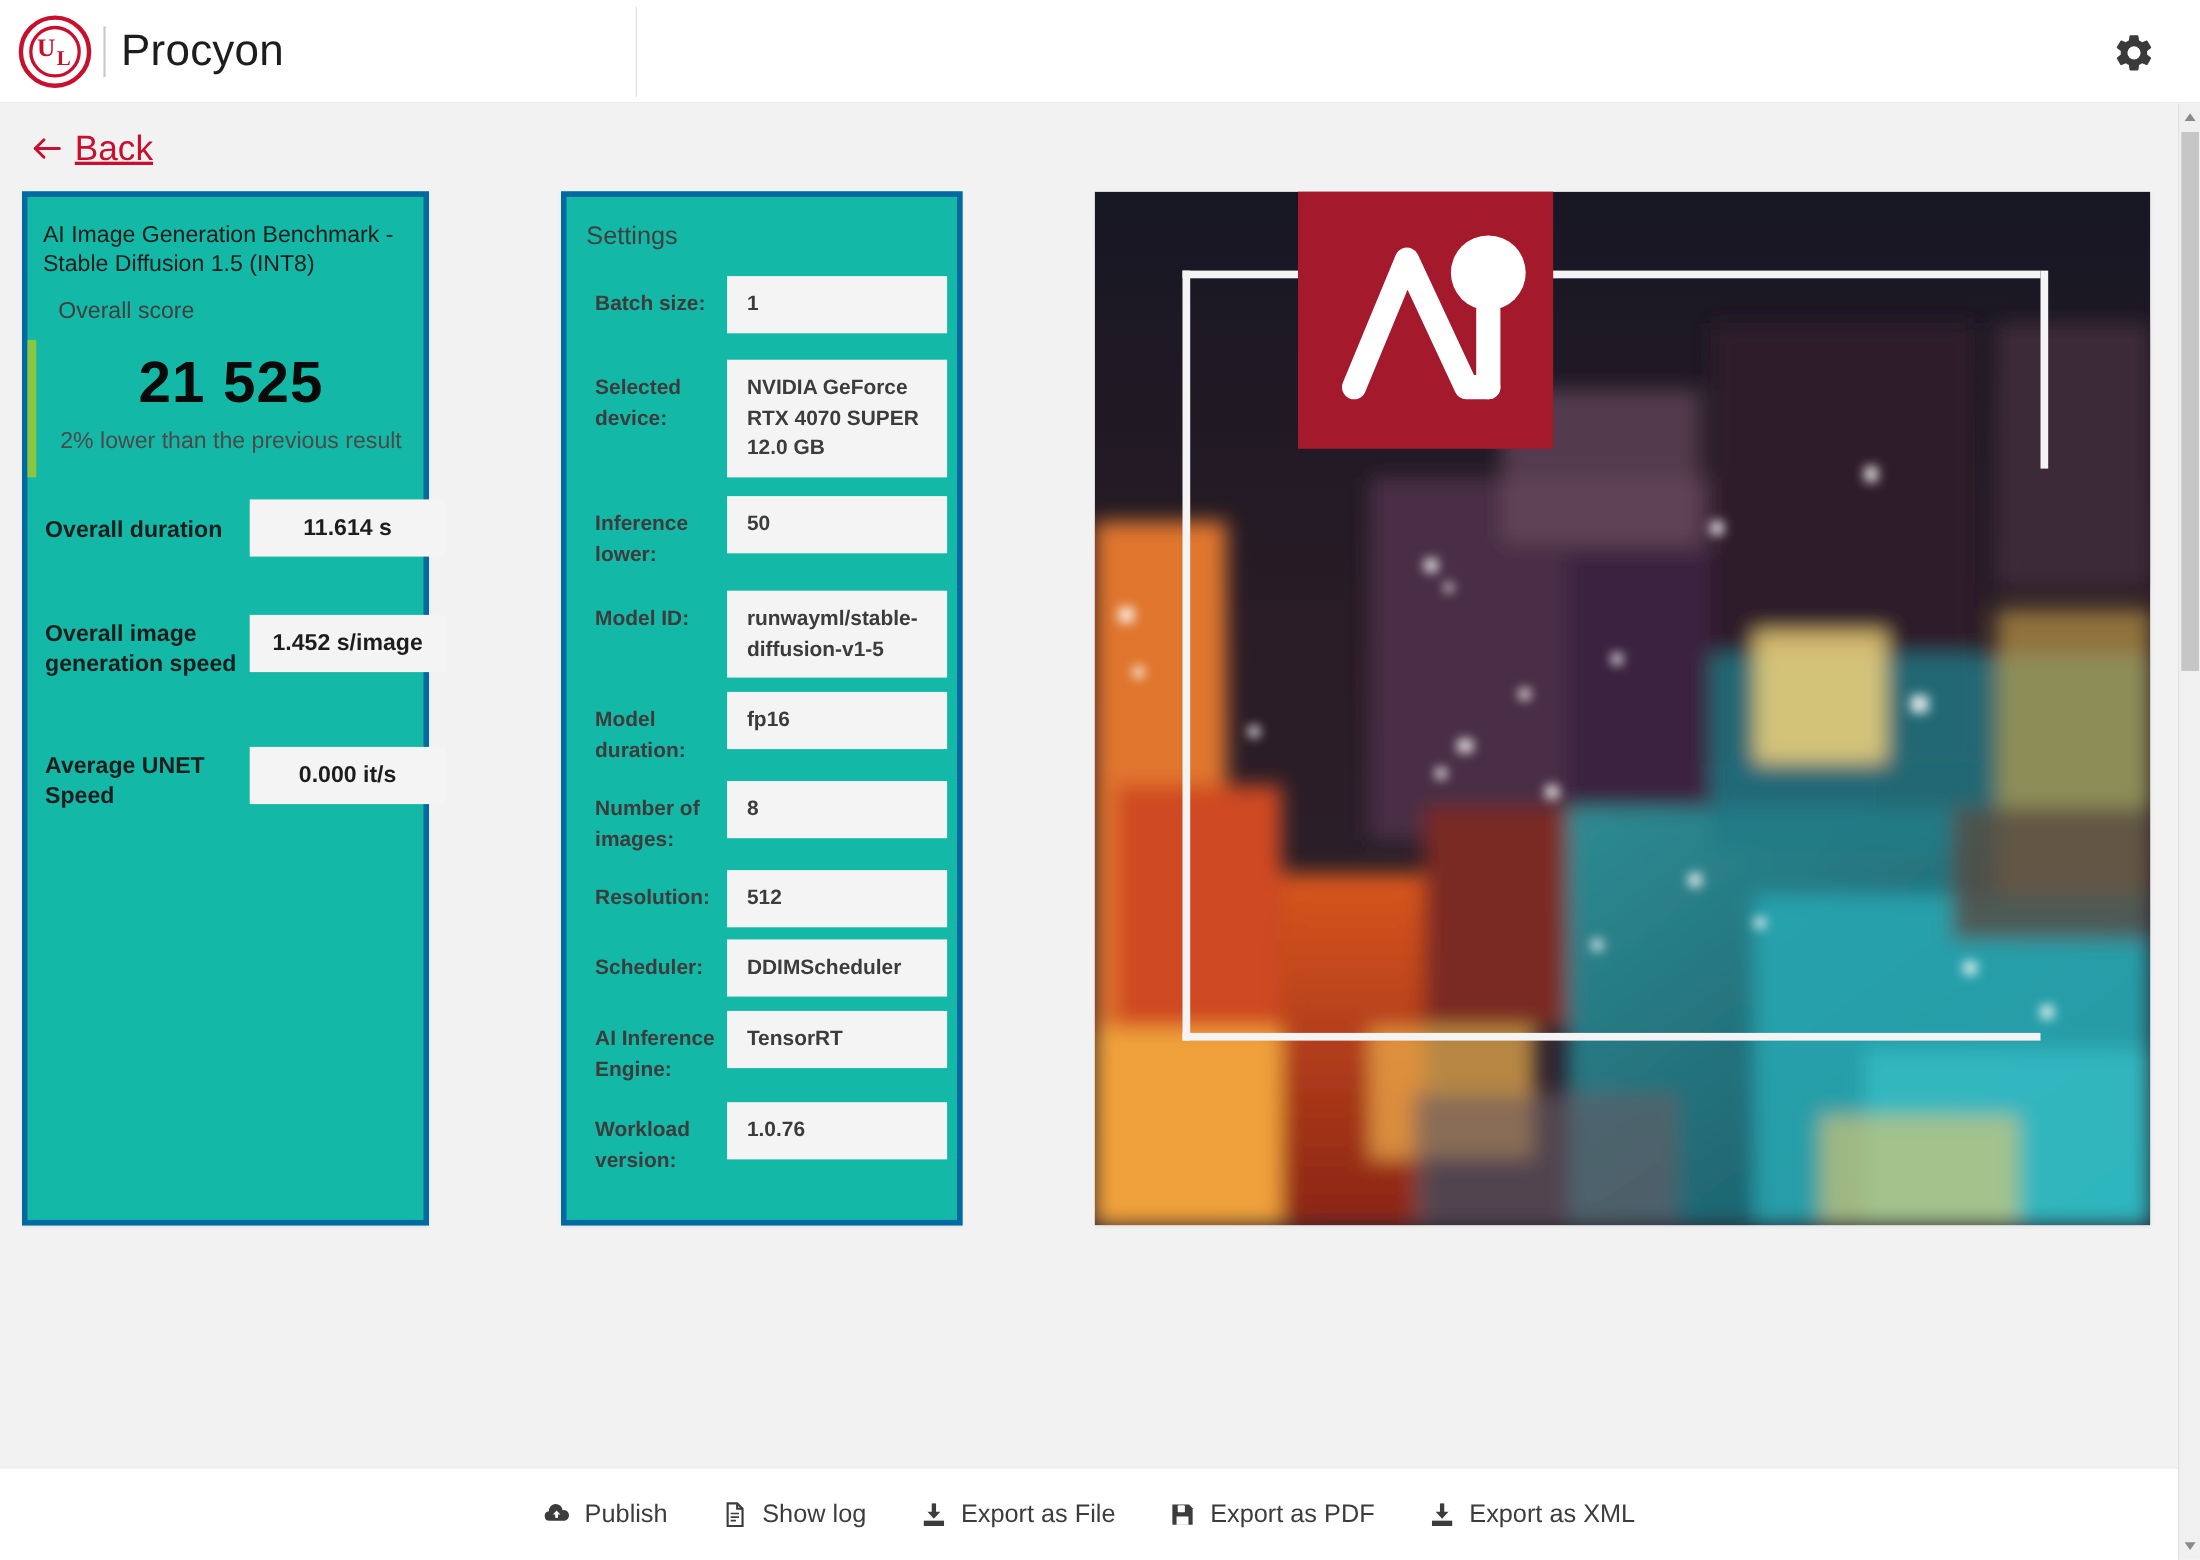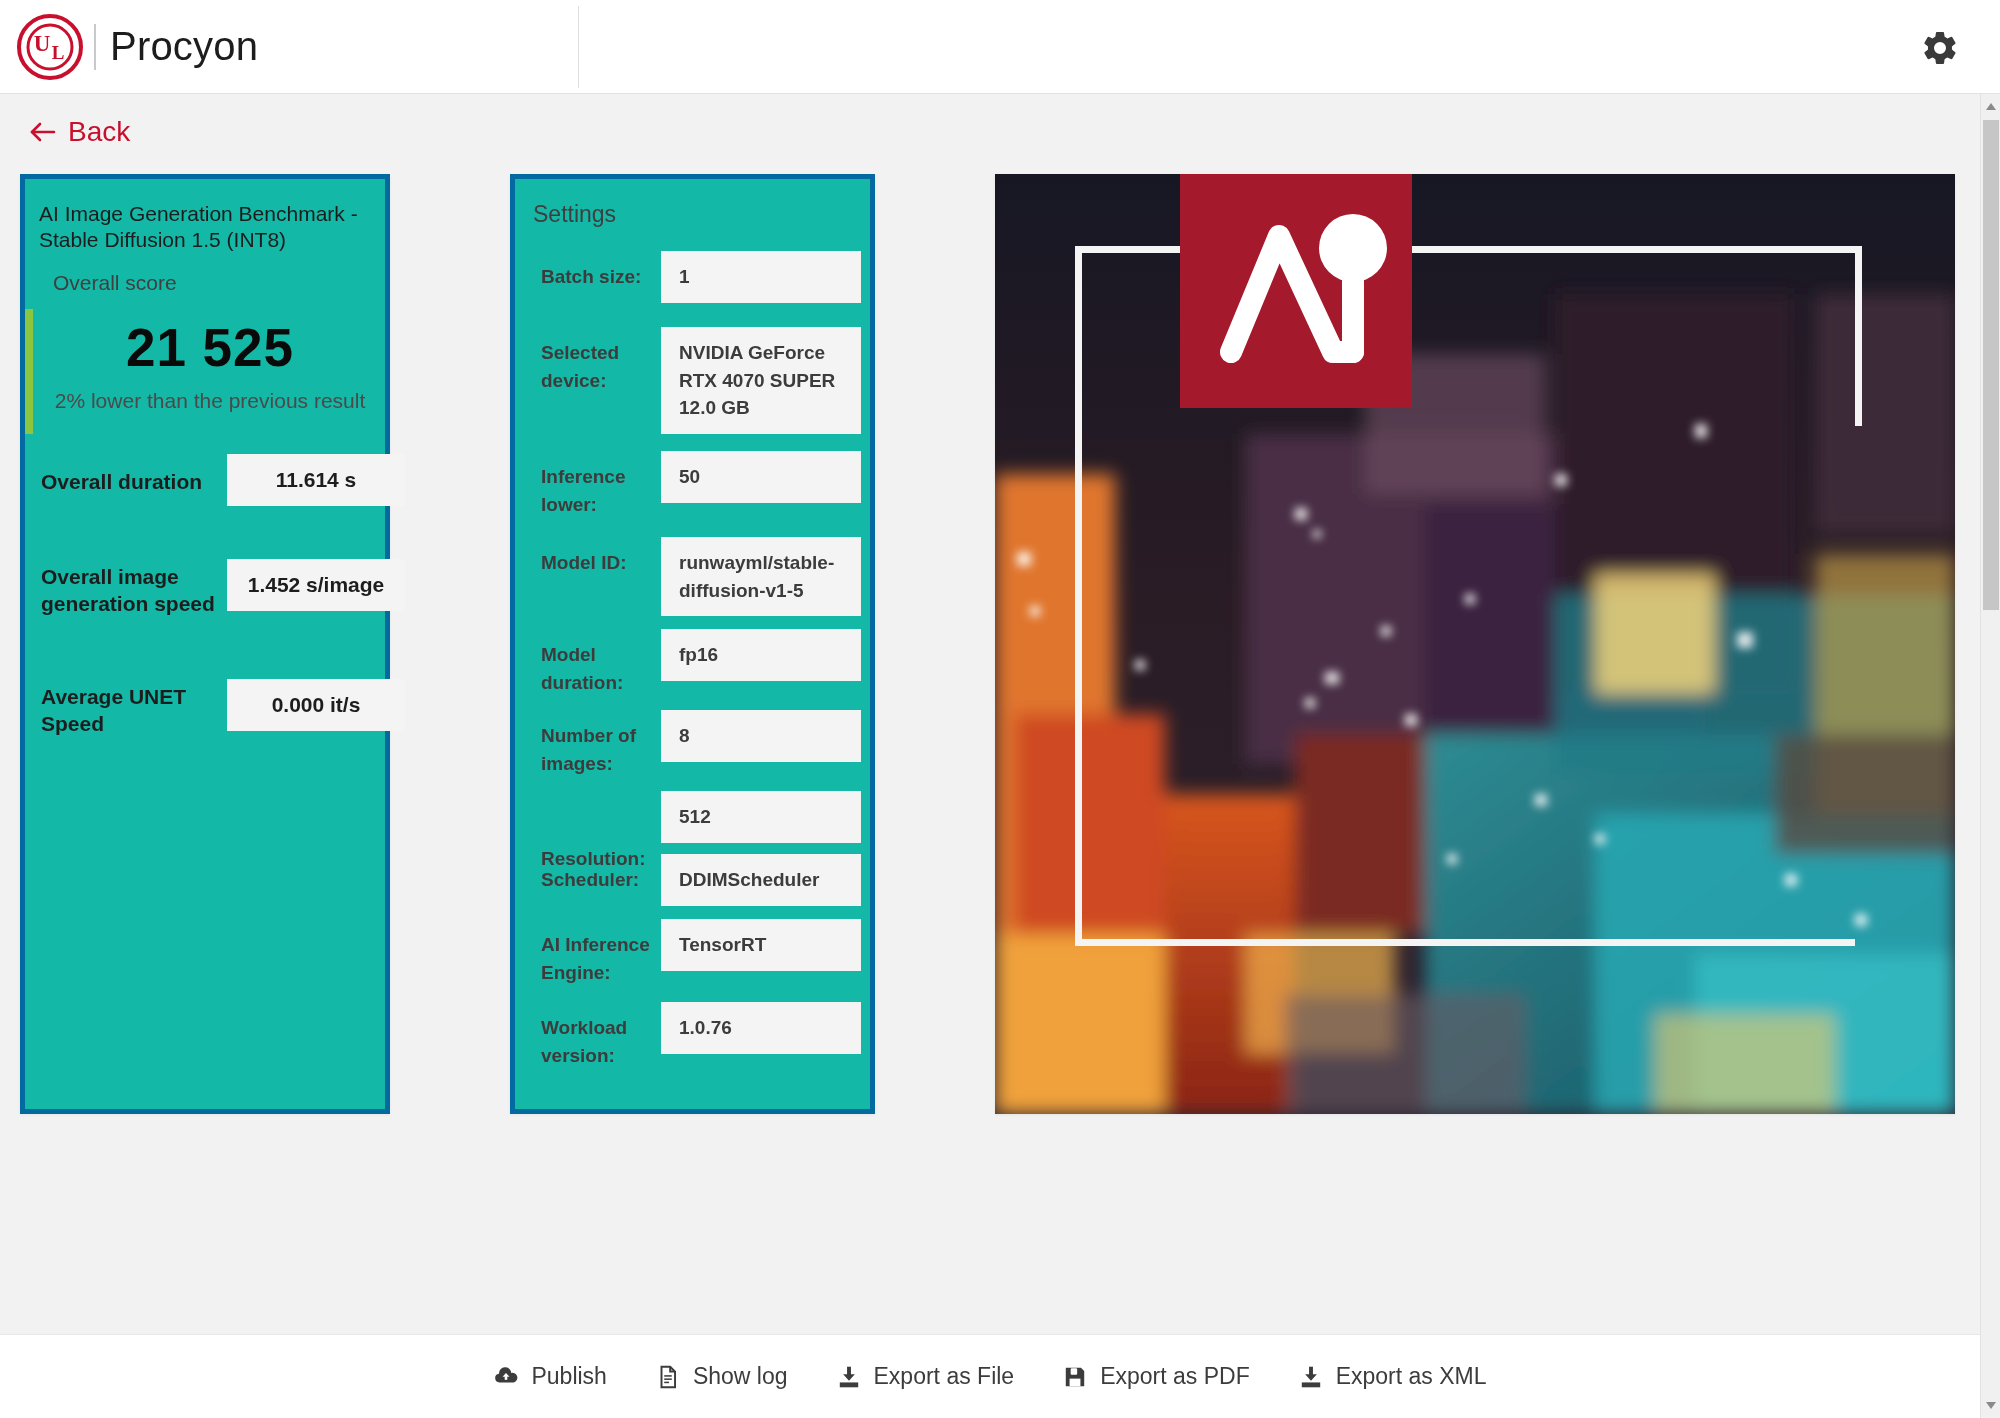--- a/index.html
+++ b/index.html
@@ -58,21 +58,21 @@
     position: absolute; top: 0; left: 0;
     width: 1960px; height: 1240px;
     background: #f2f2f2;
   }
 
   .back-row {
     position: absolute; top: 22px; left: 30px;
     display: flex; align-items: center; cursor: pointer;
   }
   .back-arrow { width: 26px; height: 20px; margin-right: 12px; }
-  .back-label { font-size: 28px; color: #c8102e; }
+  .back-label { font-size: 32px; color: #c8102e; text-decoration: underline; }
 
   
   .card {
     position: absolute;
     background: #14b8a6;
     border: 5px solid #0369a1;
     box-shadow: 0 1px 3px rgba(0,0,0,0.06);
   }
   #score-card  { left: 20px;  top: 80px; width: 370px; height: 940px; }
   #settings-card { left: 510px; top: 80px; width: 365px; height: 940px; }
@@ -265,21 +265,21 @@
         <div class="set-label" style="top:12px;">Model duration:</div>
         <div class="set-value" style="top:0px;">fp16</div>
       </div>
 
       <div class="set-row" style="top:531px;">
         <div class="set-label" style="top:12px;">Number of images:</div>
         <div class="set-value" style="top:0px;">8</div>
       </div>
 
       <div class="set-row" style="top:612px;">
-        <div class="set-label" style="top:12px;margin-top:42px;">Resolution:</div>
+        <div class="set-label" style="top:12px;">Resolution:</div>
         <div class="set-value" style="top:0px;">512</div>
       </div>
 
       <div class="set-row" style="top:675px;">
         <div class="set-label" style="top:12px;">Scheduler:</div>
         <div class="set-value" style="top:0px;">DDIMScheduler</div>
       </div>
 
       <div class="set-row" style="top:740px;">
         <div class="set-label" style="top:12px;">AI Inference Engine:</div>

